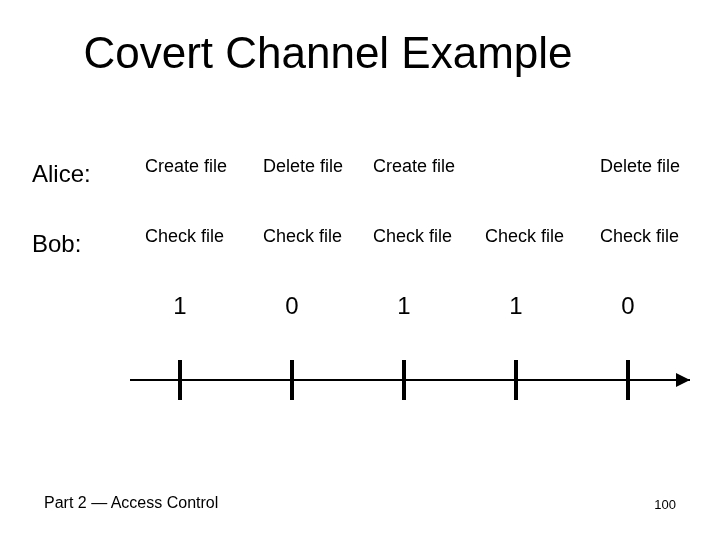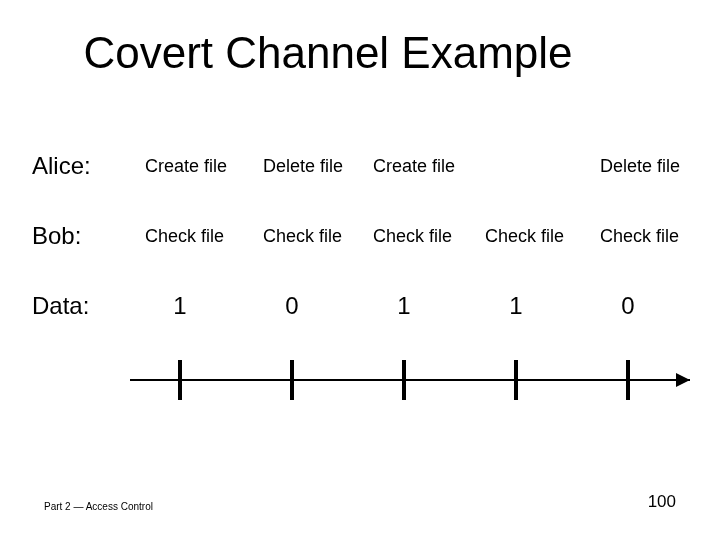--- a/index.html
+++ b/index.html
@@ -23,61 +23,61 @@
     left: 0;
     width: 656px;
     text-align: center;
     font-size: 44px;
     font-weight: 400;
   }
   .row-label {
     position: absolute;
     font-size: 24px;
     font-weight: 400;
+    margin-top: 8px;
   }
   .cell {
     position: absolute;
     font-size: 18px;
     white-space: nowrap;
     margin-left: 15px;
   }
   .data-cell {
     position: absolute;
     font-size: 24px;
     text-align: center;
     width: 40px;
   }
   .footer-left {
     position: absolute;
     left: 44px;
     bottom: 28px;
-    font-size: 10px;
+    font-size: 16px;
   }
   .footer-right {
     position: absolute;
     right: 44px;
     bottom: 28px;
-    font-size: 17px;
+    font-size: 13px;
   }
   svg.timeline {
     position: absolute;
     left: 0;
     top: 0;
   }
 </style>
 </head>
 <body>
 
 <div class="slide">
 
   <div class="title">Covert Channel Example</div>
 
   <div class="row-label" style="left:32px; top:152px;">Alice:</div>
   <div class="row-label" style="left:32px; top:222px;">Bob:</div>
-  <div class="row-label" style="left:32px; top:292px;">Data:</div>
 
   <div class="cell" style="left:130px; top:156px;">Create file</div>
   <div class="cell" style="left:248px; top:156px;">Delete file</div>
   <div class="cell" style="left:358px; top:156px;">Create file</div>
   <div class="cell" style="left:470px; top:156px;"></div>
   <div class="cell" style="left:585px; top:156px;">Delete file</div>
 
   <div class="cell" style="left:130px; top:226px;">Check file</div>
   <div class="cell" style="left:248px; top:226px;">Check file</div>
   <div class="cell" style="left:358px; top:226px;">Check file</div>

